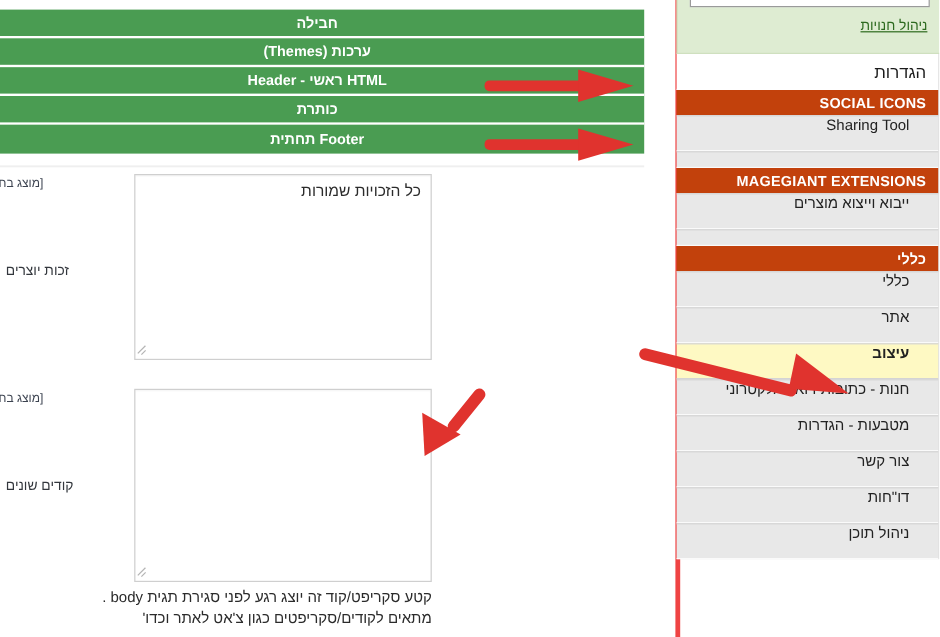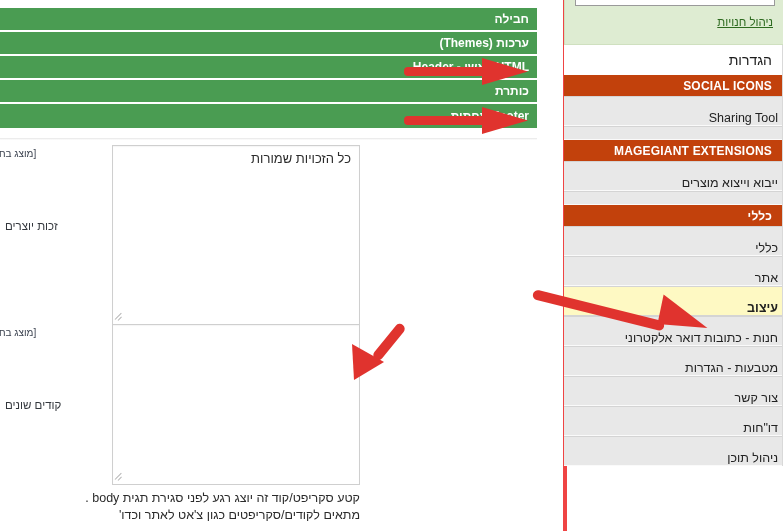--- a/index.html
+++ b/index.html
@@ -34,21 +34,21 @@
   }
   .green-bar {
     height: 24px;
     background: #4a9c52;
     border-bottom: 2px solid #ffffff;
     color: #ffffff;
     font-size: 12px;
     font-weight: bold;
     display: flex;
     align-items: center;
-    justify-content: flex-start;
+    justify-content: center;
     padding-right: 8px;
     line-height: 1;
     white-space: nowrap;
   }
   .green-bar:last-child { border-bottom: none; }
 
   
   #bars-shadow {
     position: absolute;
     left: 0; top: 138px;
@@ -194,23 +194,23 @@
     padding-right: 10px;
   }
   .sb-item {
     height: 30px;
     background: #e8e8e8;
     border-bottom: 1px solid #fafafa;
     border-top: 1px solid #d4d4d4;
     color: #222;
     font-size: 12.5px;
     display: flex;
-    align-items: flex-end;
+    align-items: flex-start;
     justify-content: flex-start;
-    padding-right: 4px;
+    padding-right: 24px;
     white-space: nowrap;
     cursor: pointer;
   }
   .sb-item.blank { height: 14px; }
   .sb-item.active {
     background: #fef9c3;
     font-weight: bold;
     border-top: 1px solid #d4d4d4;
     border-bottom: 1px solid #d4d4d4;
   }
@@ -241,21 +241,21 @@
       </div>
       <div class="green-bar">
         <span>Footer תחתית</span>
       </div>
     </div>
 
     <div id="bars-shadow"></div>
 
     <div class="form-row" style="top:145px;">
       <div class="field-label" style="top:75px;">זכות יוצרים</div>
-      <div class="textarea-box" style="right:185px; top:0; width:248px; height:180px;">
+      <div class="textarea-box" style="right:185px; top:0; width:248px; height:155px;">
         <div class="textarea-text">כל הזכויות שמורות</div>
         <div class="resize-grip"></div>
       </div>
       <div class="hint-left" style="top:3px;">[מוצג בחנות ללא</div>
     </div>
 
     <div class="form-row" style="top:324px;">
       <div class="field-label" style="top:75px;">קודים שונים</div>
       <div class="textarea-box" style="right:185px; top:0; width:248px; height:161px;">
         <div class="textarea-text"></div>

